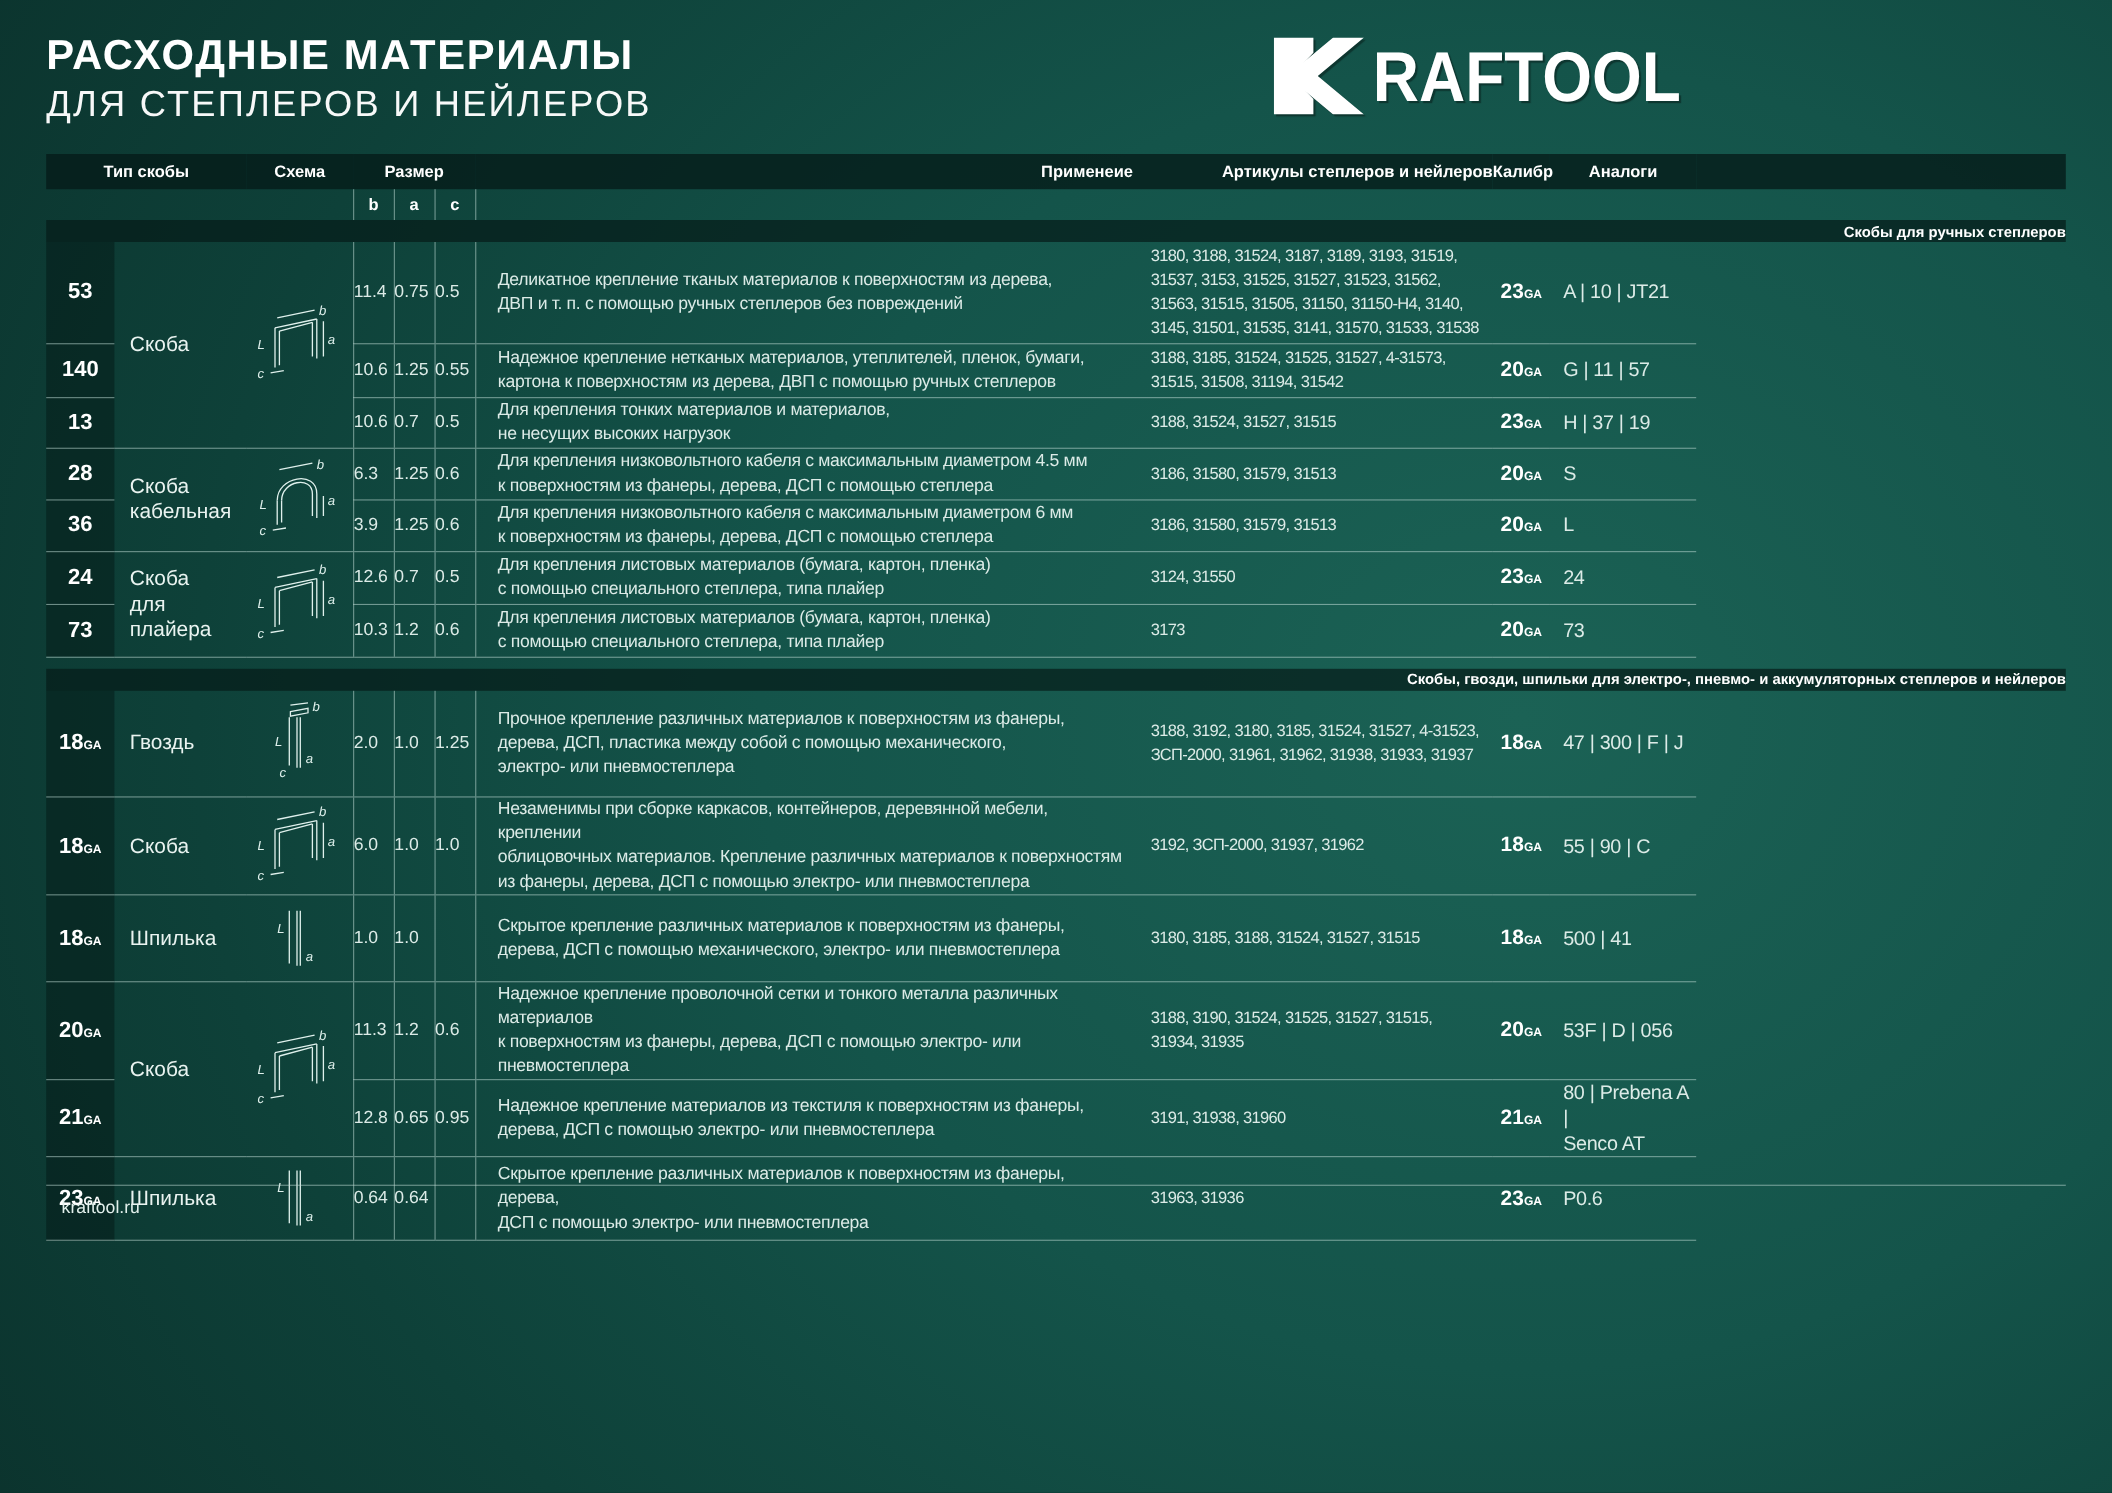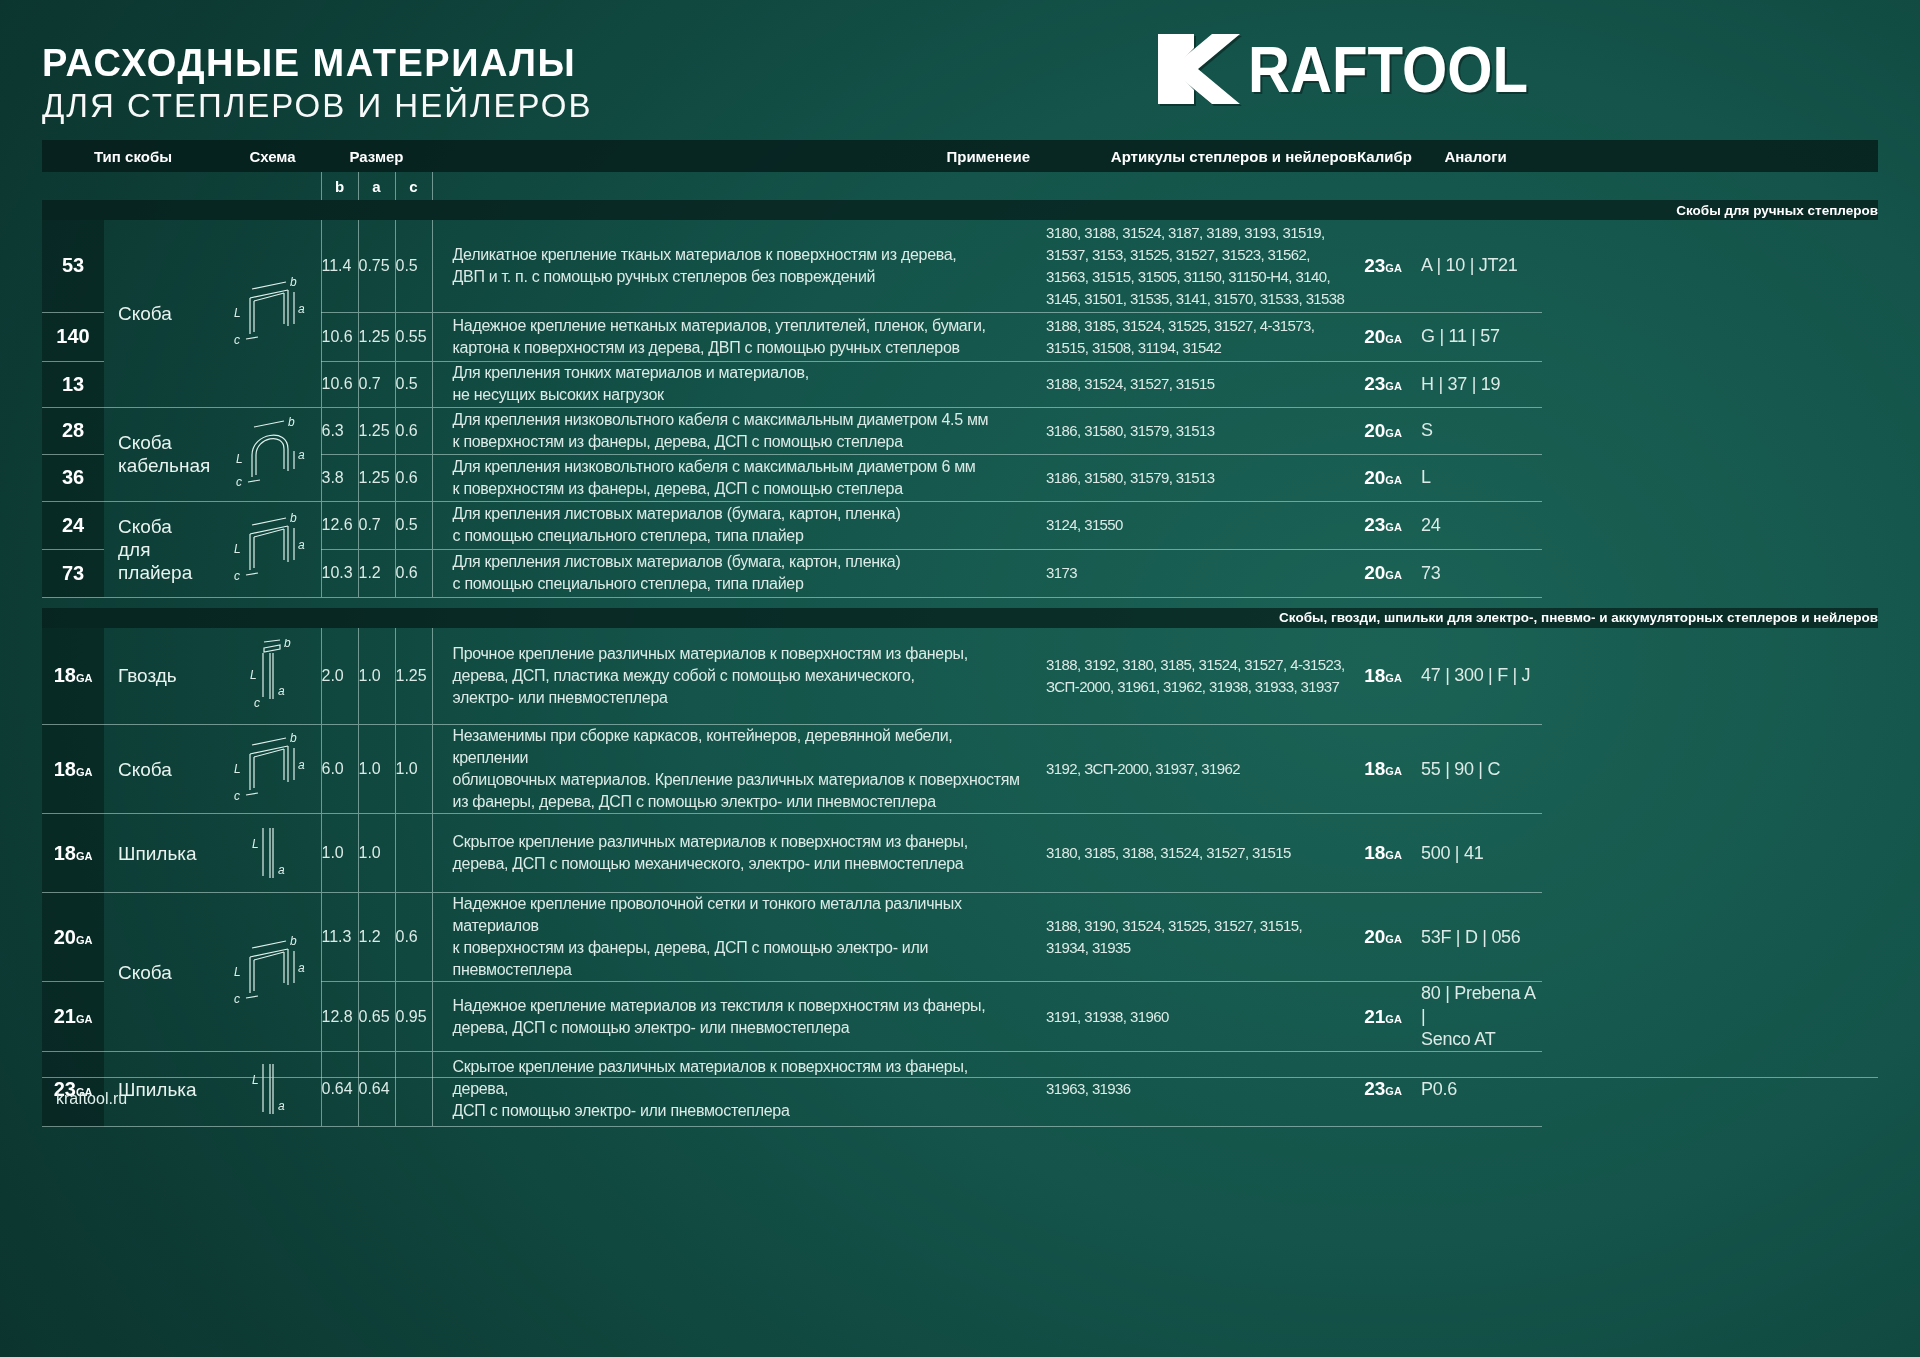--- a/index.html
+++ b/index.html
@@ -10,21 +10,21 @@
     --txt:  #ffffff;
     --soft: #dcebe7;
   }
   html,body{margin:0;padding:0;background:#0a2d28;}
   body{
     width:1920px;height:1357px;position:relative;overflow:hidden;
     font-family:"Liberation Sans", sans-serif;color:var(--txt);
     background: radial-gradient(95% 115% at 72% 48%, #1b6255 0%, #14544a 38%, #0e4139 66%, #0a2d28 100%);
   }
   .title-block{position:absolute;left:42px;top:28px;}
-  .title-l1{font-size:38px;font-weight:bold;letter-spacing:1.5px;line-height:46px;margin-top:12px;}
+  .title-l1{font-size:38px;font-weight:bold;letter-spacing:1.5px;line-height:46px;}
   .title-l2{font-size:33px;font-weight:normal;letter-spacing:2px;line-height:40px;opacity:.97;}
   .logo{position:absolute;left:1158px;top:34px;width:372px;height:70px;filter:drop-shadow(2px 2px 0 rgba(0,0,0,.35));}
 
   .catalog{position:absolute;left:42px;top:140px;}
   table{border-collapse:collapse;table-layout:fixed;width:1836px;}
   th,td{padding:0;vertical-align:middle;}
   thead .band th{background:var(--band);height:32px;font-size:15px;font-weight:bold;color:#fff;text-align:center;}
   thead .band th.left{text-align:right;}
   .pl20{padding-left:20px;}
   .pl16{padding-left:16px;}
@@ -185,21 +185,21 @@
           <td class="cell-size">0.6</td>
           <td class="cell-app">Для крепления низковольтного кабеля с максимальным диаметром 4.5 мм
 к поверхностям из фанеры, дерева, ДСП с помощью степлера</td>
           <td class="cell-articles">3186, 31580, 31579, 31513</td>
           <td class="cell-caliber"><span>20</span><span class="ga">GA</span></td>
           <td class="cell-analogs">S</td>
           <td class="cell-filler"></td>
         </tr>
         <tr class="data-row" style="height: 47px;">
           <td class="cell-id"><span>36</span></td>
-          <td class="cell-size">3.8</td>
+          <td class="cell-size">3.9</td>
           <td class="cell-size">1.25</td>
           <td class="cell-size">0.6</td>
           <td class="cell-app">Для крепления низковольтного кабеля с максимальным диаметром 6 мм
 к поверхностям из фанеры, дерева, ДСП с помощью степлера</td>
           <td class="cell-articles">3186, 31580, 31579, 31513</td>
           <td class="cell-caliber"><span>20</span><span class="ga">GA</span></td>
           <td class="cell-analogs">L</td>
           <td class="cell-filler"></td>
         </tr>
         <tr class="data-row" style="height: 48px;">

